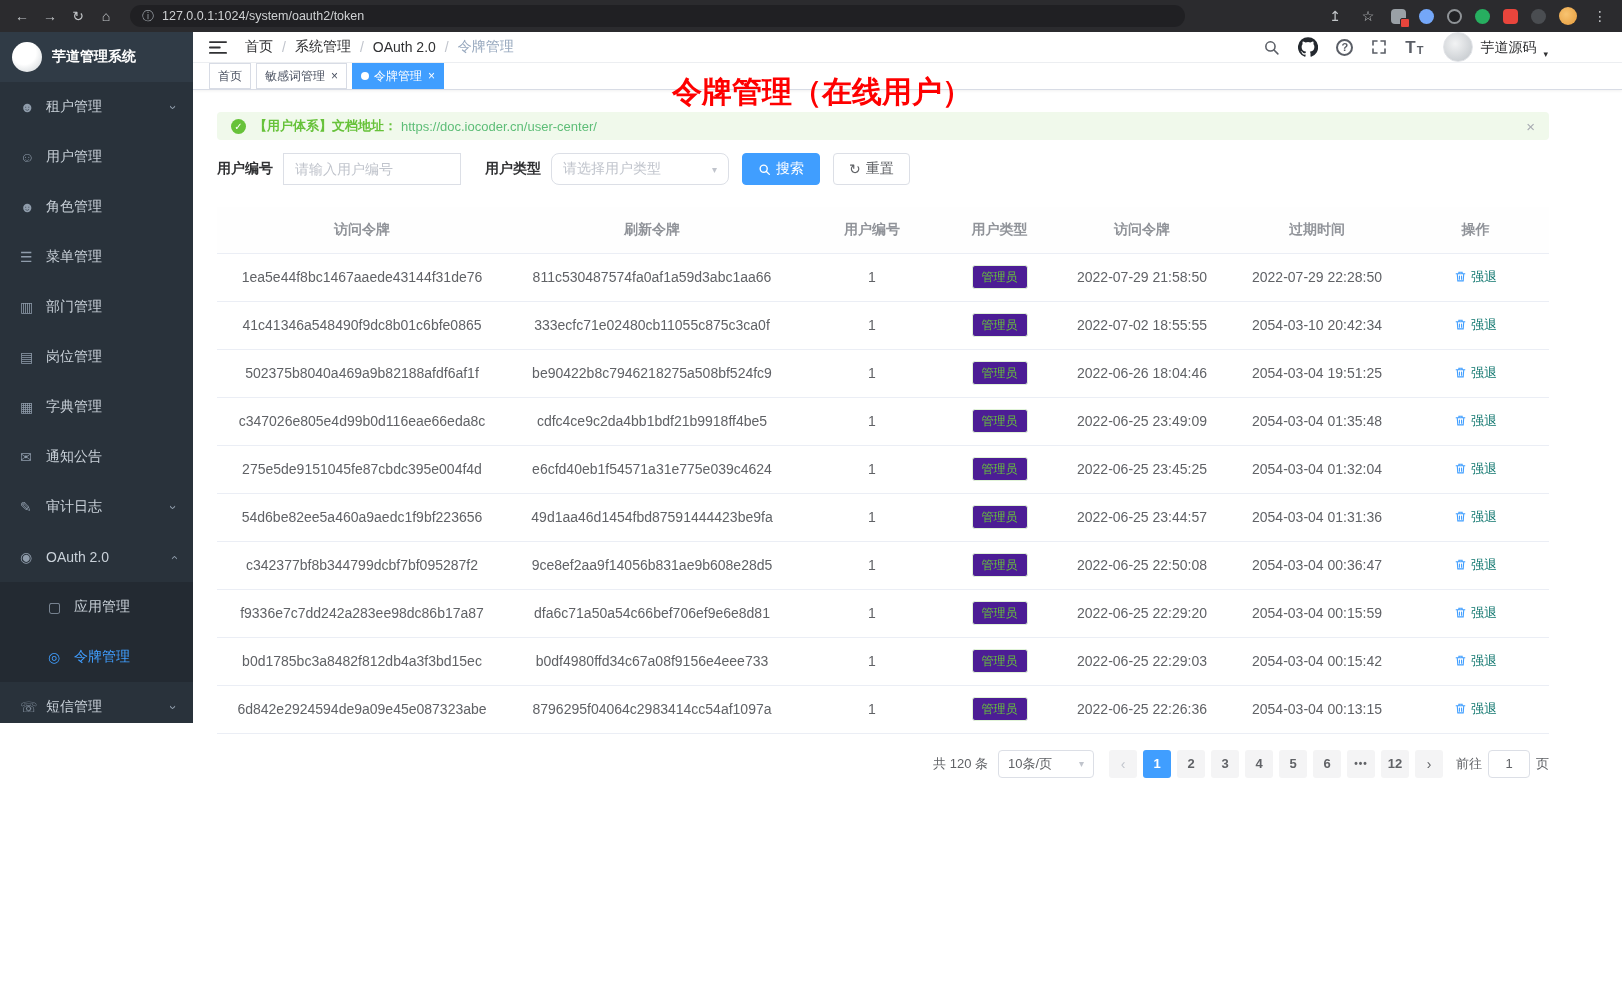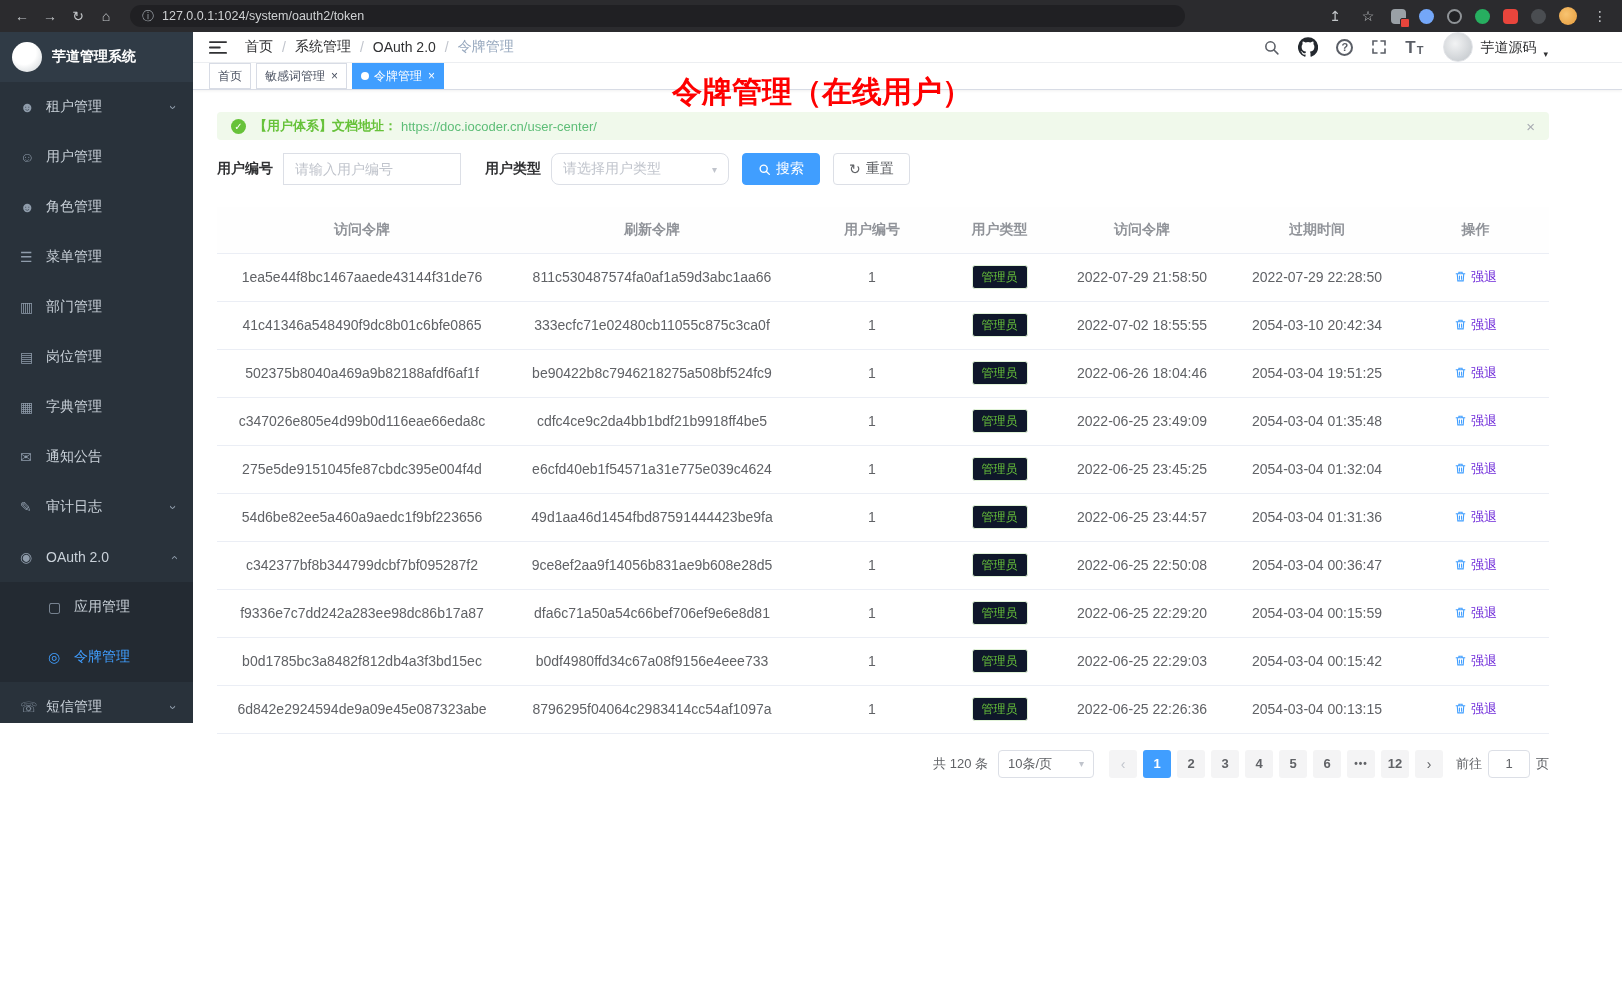--- a/index.html
+++ b/index.html
@@ -93,23 +93,23 @@
   .caret { color:#c0c4cc; font-size:10px; }
   .btn { height:32px; border-radius:4px; display:inline-flex; align-items:center; gap:5px; font-size:14px;
     padding:0 15px; cursor:pointer; border:1px solid #dcdfe6; background:#fff; color:#606266; margin-left:13px; }
   .btn.primary { background:#409eff; border-color:#409eff; color:#fff; }
   .ric { font-size:14px; }
 
   .table-wrap { width:1332px; margin-top:22px; }
   table { width:100%; border-collapse:collapse; table-layout:fixed; }
   th { height:46px; font-size:14px; color:#909399; font-weight:700; text-align:center; border-bottom:1px solid #ebeef5; background:#fefefe; }
   td { height:48px; font-size:14px; color:#606266; text-align:center; border-bottom:1px solid #ebeef5; white-space:nowrap; overflow:hidden; }
-  .tag-success { display:inline-block; padding:0 9px; height:24px; line-height:22px; background:#0f172a;
+  .tag-success { display:inline-block; padding:0 9px; height:24px; line-height:22px; background:#4c1d95;
     border:1px solid #e1f3d8; color:#67c23a; font-size:12px; border-radius:3px; }
-  .action-link { display:inline-flex; align-items:center; gap:4px; color:#6d28d9; font-size:13px; cursor:pointer; text-decoration:none; }
+  .action-link { display:inline-flex; align-items:center; gap:4px; color:#0f766e; font-size:13px; cursor:pointer; text-decoration:none; }
 
   .pagination { width:1332px; display:flex; align-items:center; justify-content:flex-end; margin-top:16px;
     font-size:13px; color:#606266; }
   .total { margin-right:10px; }
   .size-select { width:96px; height:28px; border:1px solid #dcdfe6; border-radius:4px; background:#fff;
     display:flex; align-items:center; justify-content:space-between; padding:0 9px; margin-right:12px; cursor:pointer; }
   .pager { display:inline-flex; align-items:center; }
   .pg-btn { min-width:28px; height:28px; padding:0 4px; border-radius:3px; background:#f4f4f5; color:#606266;
     display:inline-flex; align-items:center; justify-content:center; font-weight:700; margin:0 3px; cursor:pointer; font-size:13px; }
   .pg-btn.active { background:#409eff; color:#fff; }

